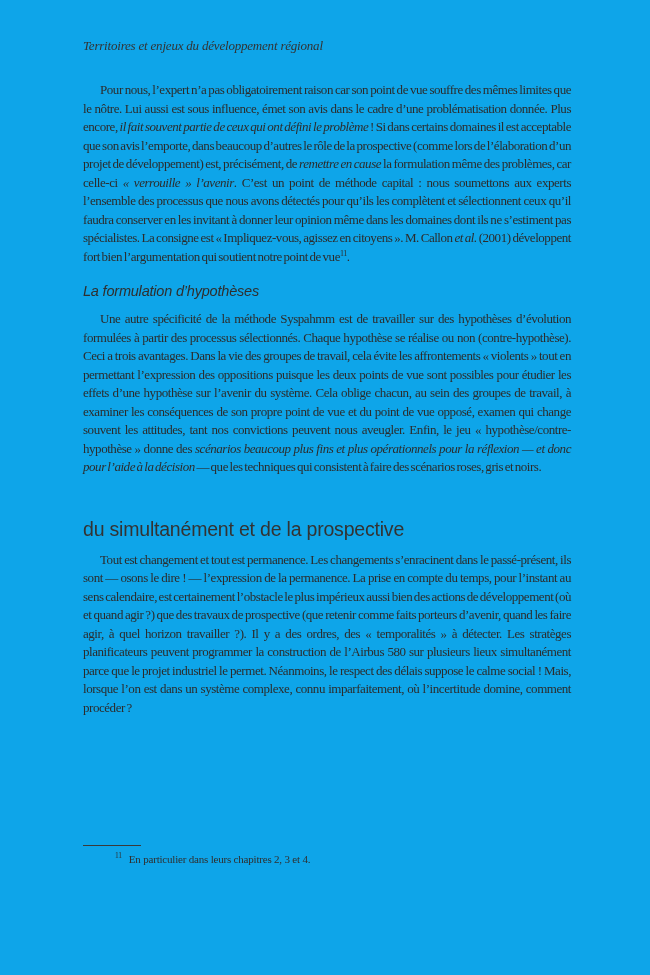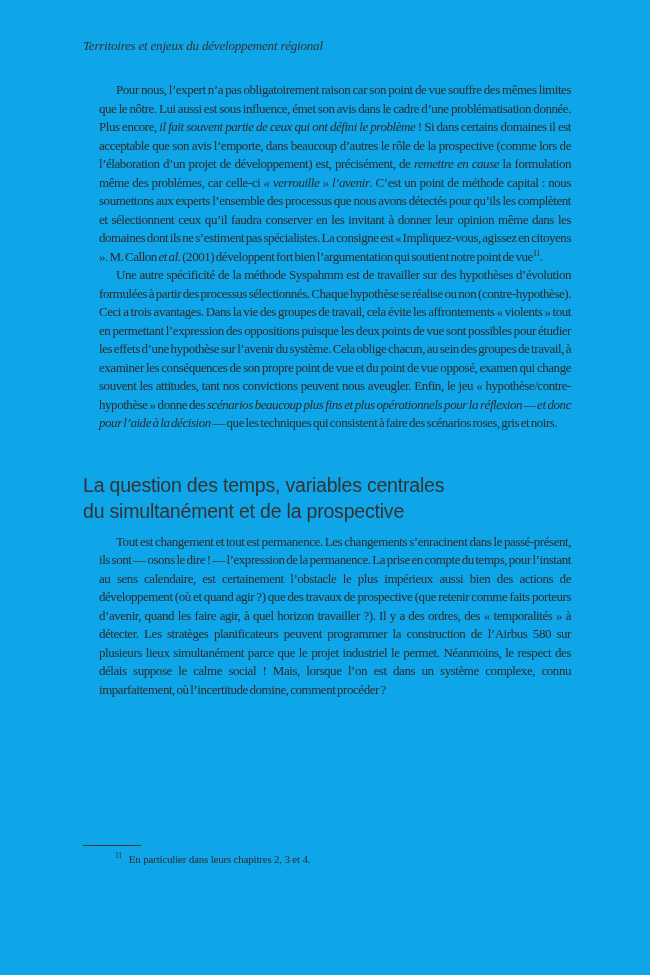--- a/index.html
+++ b/index.html
@@ -27,21 +27,21 @@
   }
   p.body {
     margin: 0;
     font-size: 13px;
     line-height: 18.5px;
     text-align: justify;
     letter-spacing: -0.45px;
     word-spacing: -1.2px;
     color: #2c2c2c;
   }
-  p.indent { text-indent: 17px; margin-left: 16px; }
+  p.indent { text-indent: 17px; }
   .it { font-style: italic; }
   sup { font-size: 8px; line-height: 0; vertical-align: super; }
   h3.subheading {
     font-family: "Liberation Sans", sans-serif;
     font-style: italic;
     font-weight: 400;
     font-size: 14.5px;
     color: #2f2f2f;
     margin: 17px 0 11px 0;
     letter-spacing: -0.2px;
@@ -90,25 +90,25 @@
 <body>
 
 <div class="page">
   <div class="content">
 
     <div class="running-header">Territoires et enjeux du développement régional</div>
 
 
     <p class="body indent"><span>Pour nous, l’expert n’a pas obligatoirement raison car son point de vue souffre des mêmes limites que le nôtre. Lui aussi est sous influence, émet son avis dans le cadre d’une problématisation donnée. Plus encore, </span><span class="it">il fait souvent partie de ceux qui ont défini le problème</span><span> ! Si dans certains domaines il est acceptable que son avis l’emporte, dans beaucoup d’autres le rôle de la prospective (comme lors de l’élaboration d’un projet de développement) est, précisément, de </span><span class="it">remettre en cause</span><span> la formulation même des problèmes, car celle-ci </span><span class="it">« verrouille » l’avenir</span><span>. C’est un point de méthode capital : nous soumettons aux experts l’ensemble des processus que nous avons détectés pour qu’ils les complètent et sélectionnent ceux qu’il faudra conserver en les invitant à donner leur opinion même dans les domaines dont ils ne s’estiment pas spécialistes. La consigne est « Impliquez-vous, agissez en citoyens ». M. Callon </span><span class="it">et al.</span><span> (2001) développent fort bien l’argumentation qui soutient notre point de vue</span><sup>11</sup><span>.</span></p>
 
+    <h3 class="subheading">La formulation d’hypothèses</h3>
 
     <p class="body indent"><span>Une autre spécificité de la méthode Syspahmm est de travailler sur des hypothèses d’évolution formulées à partir des processus sélectionnés. Chaque hypothèse se réalise ou non (contre-hypothèse). Ceci a trois avantages. Dans la vie des groupes de travail, cela évite les affrontements « violents » tout en permettant l’expression des oppositions puisque les deux points de vue sont possibles pour étudier les effets d’une hypothèse sur l’avenir du système. Cela oblige chacun, au sein des groupes de travail, à examiner les conséquences de son propre point de vue et du point de vue opposé, examen qui change souvent les attitudes, tant nos convictions peuvent nous aveugler. Enfin, le jeu « hypothèse/contre-hypothèse » donne des </span><span class="it">scénarios beaucoup plus fins et plus opérationnels pour la réflexion — et donc pour l’aide à la décision</span><span> — que les techniques qui consistent à faire des scénarios roses, gris et noirs.</span></p>
 
     <h2 class="section-heading">
-      <span class="line">La question des temps, variables centrales</span>
       <span class="line">du simultanément et de la prospective</span>
     </h2>
 
     <p class="body indent"><span>Tout est changement et tout est permanence. Les changements s’enracinent dans le passé-présent, ils sont — osons le dire ! — l’expression de la permanence. La prise en compte du temps, pour l’instant au sens calendaire, est certainement l’obstacle le plus impérieux aussi bien des actions de développement (où et quand agir ?) que des travaux de prospective (que retenir comme faits porteurs d’avenir, quand les faire agir, à quel horizon travailler ?). Il y a des ordres, des « temporalités » à détecter. Les stratèges planificateurs peuvent programmer la construction de l’Airbus 580 sur plusieurs lieux simultanément parce que le projet industriel le permet. Néanmoins, le respect des délais suppose le calme social ! Mais, lorsque l’on est dans un système complexe, connu imparfaitement, où l’incertitude domine, comment procéder ?</span></p>
 
   </div>
 
   <div class="footnote-area">
     <div class="footnote-rule"></div>
     <div class="footnote">

